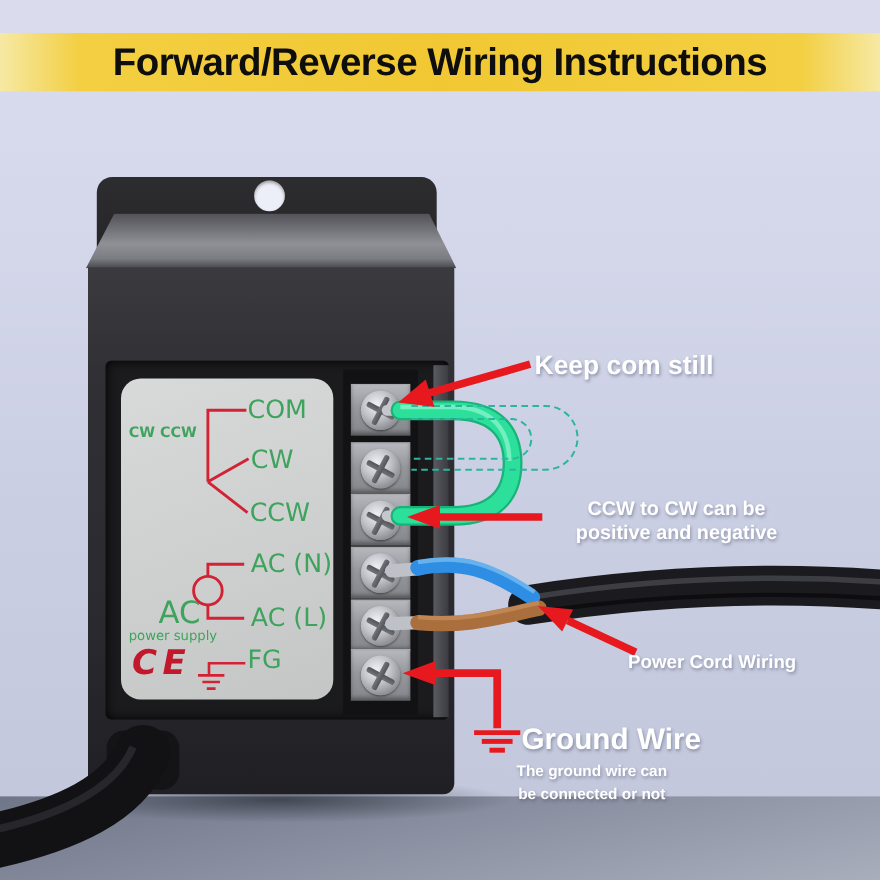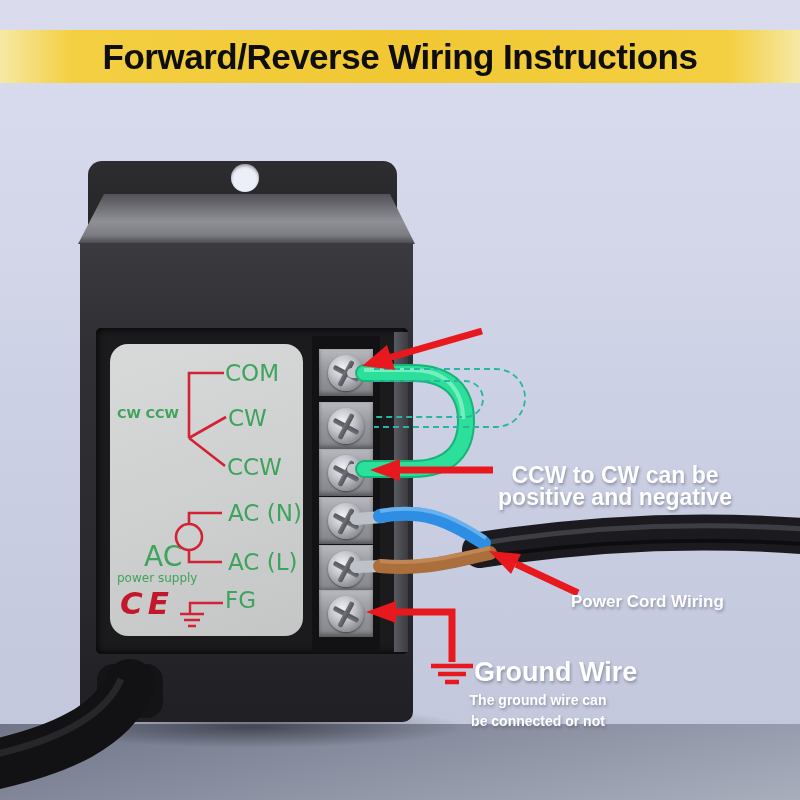--- a/index.html
+++ b/index.html
@@ -80,21 +80,21 @@
   <div class="flange">
     <div class="flange-hole"></div>
   </div>
   <div class="top-slope"></div>
   <div class="front"></div>
   <div class="recess"></div>
   <div class="right-frame"></div>
   <div class="gland"></div>
 
   <div class="label-panel">
-    <span class="lp lp-small" style="left:7px;top:62px">CW CCW</span>
+    <span class="lp lp-small" style="left:7px;top:42px">CW CCW</span>
     <span class="lp lp-term" style="left:115px;top:16px">COM</span>
     <span class="lp lp-term" style="left:118px;top:61px">CW</span>
     <span class="lp lp-term" style="left:117px;top:110px">CCW</span>
     <span class="lp lp-term" style="left:118px;top:156px">AC (N)</span>
     <span class="lp lp-term" style="left:118px;top:205px">AC (L)</span>
     <span class="lp lp-ac" style="left:18px;top:196px">AC</span>
     <span class="lp lp-ps" style="left:7px;top:227px">power supply</span>
     <span class="lp lp-ce" style="left:10px;top:241px">CE</span>
     <span class="lp lp-term" style="left:115px;top:243px">FG</span>
   </div>
@@ -184,22 +184,23 @@
       <polyline points="392,612 452,612 452,662" stroke="#e8191e" stroke-width="7" fill="none"></polyline>
       <polygon points="366,612 396,601 396,623" fill="#e8191e"></polygon>
       <g stroke="#e8191e" stroke-width="4.5">
         <line x1="431" y1="666" x2="473" y2="666"></line>
         <line x1="438" y1="674" x2="466" y2="674"></line>
         <line x1="445" y1="682" x2="459" y2="682"></line>
       </g>
     </g>
   </svg>
 
-
-  <div class="ann ann-center" style="left:494px;top:464px;width:242px;font-size:23px;line-height:22px">
+  <div class="ann" style="left:486px;top:319px;font-size:24px">Keep com still</div>
+
+  <div class="ann ann-center" style="left:494px;top:451px;width:242px;font-size:18px;line-height:22px">
     <div>CCW to CW can be</div>
     <div>positive and negative</div>
   </div>
 
   <div class="ann" style="left:571px;top:592px;font-size:17px">Power Cord Wiring</div>
 
   <div class="ann" style="left:474px;top:657px;font-size:27px">Ground Wire</div>
 
   <div class="ann ann-center" style="left:410px;top:690px;width:256px;font-size:14px;line-height:21px">
     <div>The ground wire can</div>

